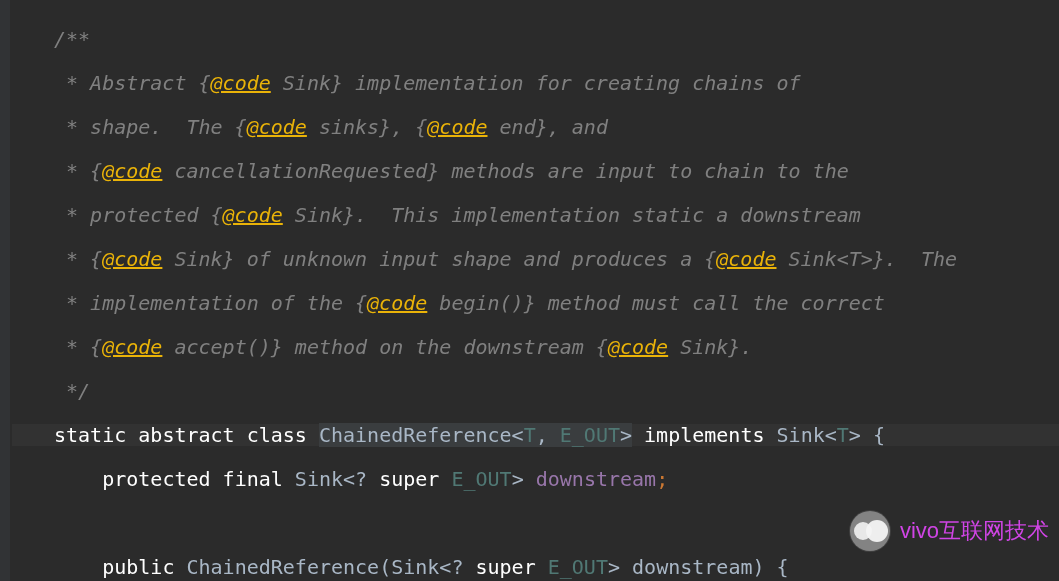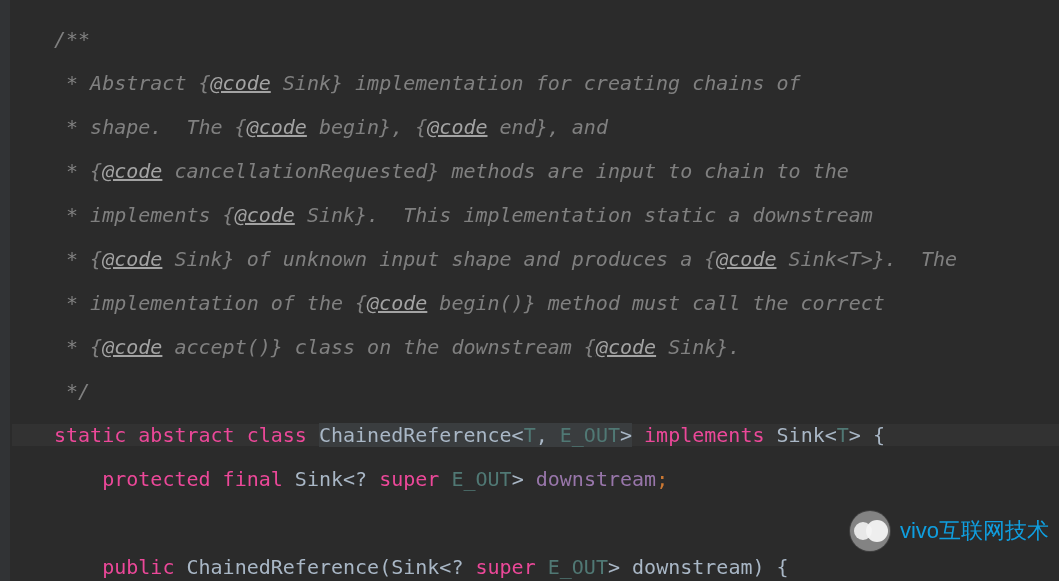--- a/index.html
+++ b/index.html
@@ -32,38 +32,38 @@
   .line {
     display: block;
     padding-left: 42px;
     position: relative;
   }
   .caret-line {
     background: #323232;
   }
 
   .c-comment { color: #808080; font-style: italic; }
-  .c-doctag  { color: #a3a3a3; font-style: italic; text-decoration: underline; }
-  .c-keyword { color: #ec4899; font-style: normal; text-align: center; }
+  .c-doctag  { color: #eab308; font-style: italic; text-decoration: underline; }
+  .c-keyword { color: #ffffff; font-style: normal; text-align: center; }
   .c-class   { color: #a9b7c6; font-style: normal; text-align: center; }
   .c-generic { color: #507874; font-style: normal; }
   .c-field   { color: #9876aa; font-style: normal; }
   .c-param   { color: #a9b7c6; font-style: normal; }
   .c-punc    { color: #a9b7c6; font-style: normal; }
   .c-semi    { color: #cc7832; font-style: normal; }
   .c-hiclass { color: #a9b7c6; background:#3a3d3f; font-style: normal; }
 
   .watermark {
     position: absolute;
     right: 10px;
     bottom: 30px;
     display: flex;
     align-items: center;
     gap: 10px;
-    color: #0ea5e9;
+    color: #d946ef;
     font-family: -apple-system, BlinkMacSystemFont, "Segoe UI", sans-serif;
     font-style: normal;
     font-size: 22px;
     opacity: 0.95;
     pointer-events: none;
   }
   .watermark .circle {
     width: 40px;
     height: 40px;
     border-radius: 50%;
@@ -86,26 +86,26 @@
   }
 </style>
 </head>
 <body>
 
 <div class="gutter"></div>
 
 <div class="editor">
 <span class="line"><span class="c-comment">/**</span></span>
 <span class="line"><span class="c-comment"> * Abstract {</span><span class="c-doctag">@code</span><span class="c-comment"> Sink} implementation for creating chains of</span></span>
-<span class="line"><span class="c-comment"> * shape.  The {</span><span class="c-doctag">@code</span><span class="c-comment"> begin}, {</span><span class="c-doctag">@code</span><span class="c-comment"> end}, and</span></span>
+<span class="line"><span class="c-comment"> * shape.  The {</span><span class="c-doctag">@code</span><span class="c-comment"> sinks}, {</span><span class="c-doctag">@code</span><span class="c-comment"> end}, and</span></span>
 <span class="line"><span class="c-comment"> * {</span><span class="c-doctag">@code</span><span class="c-comment"> cancellationRequested} methods are input to chain to the</span></span>
-<span class="line"><span class="c-comment"> * implements {</span><span class="c-doctag">@code</span><span class="c-comment"> Sink}.  This implementation static a downstream</span></span>
+<span class="line"><span class="c-comment"> * protected {</span><span class="c-doctag">@code</span><span class="c-comment"> Sink}.  This implementation static a downstream</span></span>
 <span class="line"><span class="c-comment"> * {</span><span class="c-doctag">@code</span><span class="c-comment"> Sink} of unknown input shape and produces a {</span><span class="c-doctag">@code</span><span class="c-comment"> Sink&lt;T&gt;}.  The</span></span>
 <span class="line"><span class="c-comment"> * implementation of the {</span><span class="c-doctag">@code</span><span class="c-comment"> begin()} method must call the correct</span></span>
-<span class="line"><span class="c-comment"> * {</span><span class="c-doctag">@code</span><span class="c-comment"> accept()} class on the downstream {</span><span class="c-doctag">@code</span><span class="c-comment"> Sink}.</span></span>
+<span class="line"><span class="c-comment"> * {</span><span class="c-doctag">@code</span><span class="c-comment"> accept()} method on the downstream {</span><span class="c-doctag">@code</span><span class="c-comment"> Sink}.</span></span>
 <span class="line"><span class="c-comment"> */</span></span>
 <span class="line caret-line"><span class="c-keyword">static </span><span class="c-keyword">abstract </span><span class="c-keyword">class </span><span class="c-hiclass">ChainedReference</span><span class="c-hiclass">&lt;</span><span class="c-generic" style="background:#3a3d3f">T</span><span class="c-hiclass">, </span><span class="c-generic" style="background:#3a3d3f">E_OUT</span><span class="c-hiclass">&gt;</span><span class="c-punc"> </span><span class="c-keyword">implements</span><span class="c-punc"> </span><span class="c-class">Sink</span><span class="c-punc">&lt;</span><span class="c-generic">T</span><span class="c-punc">&gt;</span><span class="c-punc"> {</span></span>
 <span class="line"><span class="c-punc">    </span><span class="c-keyword">protected </span><span class="c-keyword">final </span><span class="c-class">Sink</span><span class="c-punc">&lt;</span><span class="c-punc">? </span><span class="c-keyword">super</span><span class="c-punc"> </span><span class="c-generic">E_OUT</span><span class="c-punc">&gt;</span><span class="c-punc"> </span><span class="c-field">downstream</span><span class="c-semi">;</span></span>
 <span class="line">&nbsp;</span>
 <span class="line"><span class="c-punc">    </span><span class="c-keyword">public </span><span class="c-class">ChainedReference</span><span class="c-punc">(</span><span class="c-class">Sink</span><span class="c-punc">&lt;</span><span class="c-punc">? </span><span class="c-keyword">super</span><span class="c-punc"> </span><span class="c-generic">E_OUT</span><span class="c-punc">&gt;</span><span class="c-punc"> </span><span class="c-param">downstream</span><span class="c-punc">)</span><span class="c-punc"> {</span></span>
 
 
 
 
 

